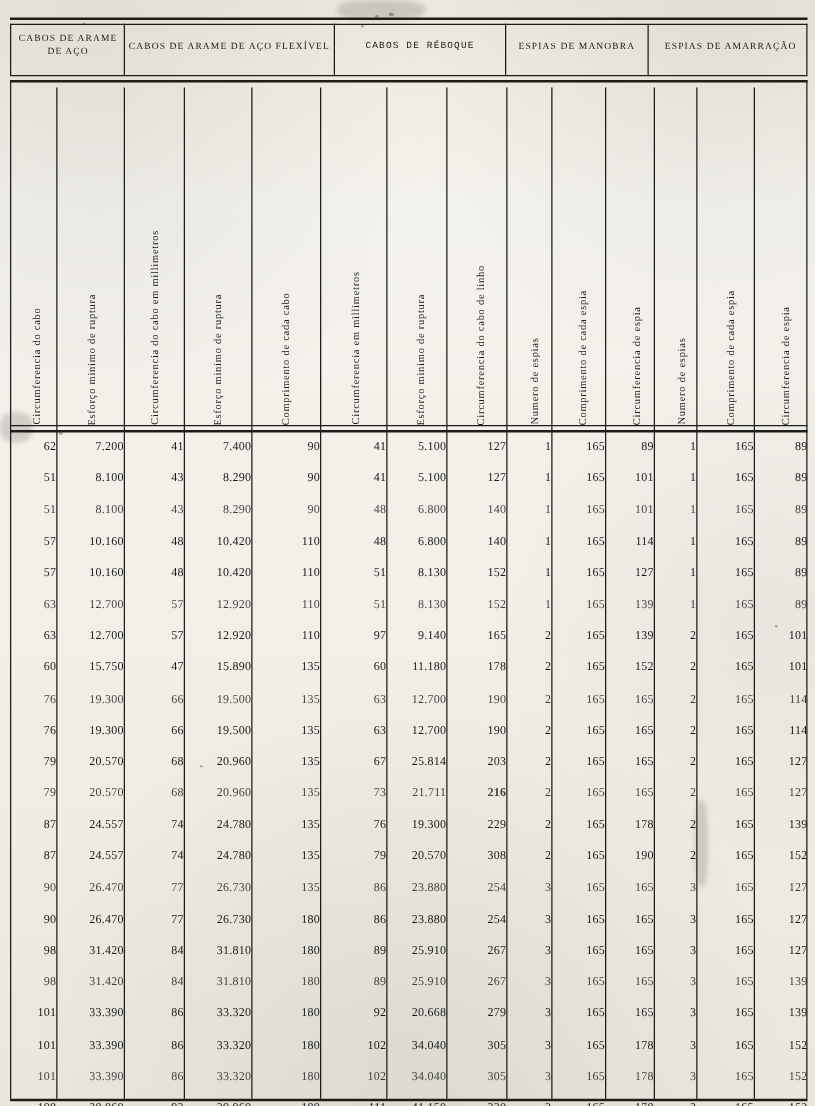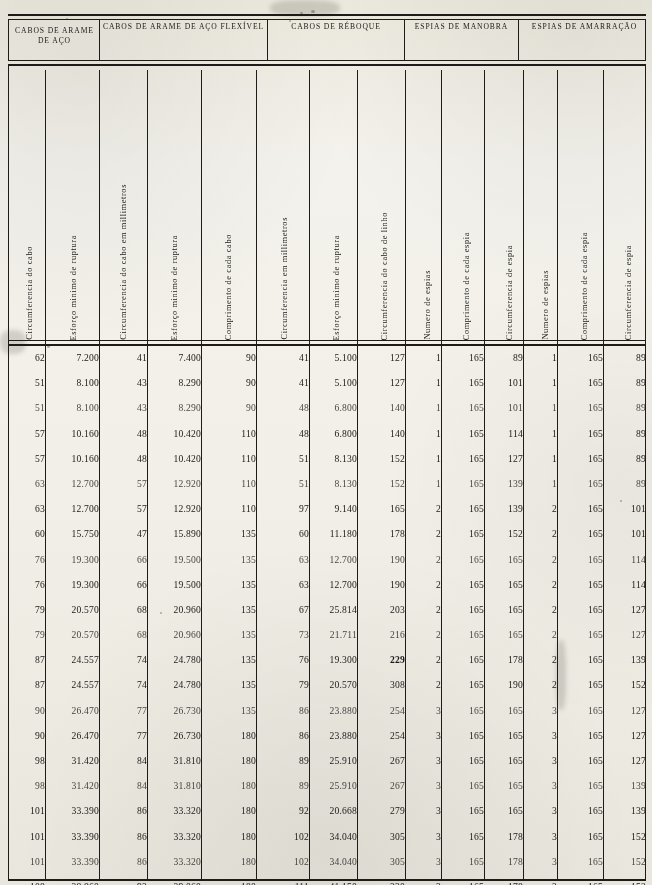--- a/index.html
+++ b/index.html
@@ -31,21 +31,21 @@
     position:absolute;
     left:8px;right:6px;
     top:14px;height:50px;
   }
   .rule{position:absolute;background:#1d1c18;}
   .hline{height:1px;left:0;right:0;}
   .hline.thick{height:2px;}
 
   .grp{
     position:absolute;
-    top:8px;
+    top:18px;
     text-align:center;
     font-size:7.6px;
     letter-spacing:.9px;
     line-height:1.35;
     font-family:"Liberation Serif", serif;
   }
 
   
   .vcol{
     position:absolute;
@@ -101,21 +101,21 @@
     <div class="rule" style="top:5px;height:41px;width:1px;left:0px;"></div>
     <div class="rule" style="top:5px;height:41px;width:1px;left:91px;"></div>
     <div class="rule" style="top:5px;height:41px;width:1px;left:259px;"></div>
     <div class="rule" style="top:5px;height:41px;width:1px;left:396px;"></div>
     <div class="rule" style="top:5px;height:41px;width:1px;left:510px;"></div>
     <div class="rule" style="top:5px;height:41px;width:1px;right:0px;"></div>
 
     <div class="grp" style="left:2px;width:89px;top:12px;">CABOS  DE  ARAME
 DE  AÇO</div>
     <div class="grp" style="left:92px;width:167px;">CABOS  DE  ARAME  DE  AÇO  FLEXÍVEL</div>
-    <div class="grp" style="left:260px;width:136px;">CABOS  DE  RÉBOQUE</div>
+    <div class="grp" style="left:260px;width:136px;font-family:Liberation Mono, monospace;">CABOS  DE  RÉBOQUE</div>
     <div class="grp" style="left:397px;width:113px;">ESPIAS  DE  MANOBRA</div>
     <div class="grp" style="left:511px;width:131px;">ESPIAS  DE  AMARRAÇÃO</div>
   </div>
 
   <div class="vcol" style="left:10px;width:38px;">
       <span>Circumferencia  do cabo</span>
     </div>
   <div class="vcol" style="left:50px;width:46px;">
       <span>Esforço minimo de ruptura</span>
     </div>
@@ -354,37 +354,37 @@
         <div class="cell" style="right: 0px;">127</div>
       </div>
       <div class="row">
         <div class="cell faded" style="right: 601px;">79</div>
         <div class="cell faded" style="right: 547px;">20.570</div>
         <div class="cell faded" style="right: 499px;">68</div>
         <div class="cell faded" style="right: 445px;">20.960</div>
         <div class="cell faded" style="right: 390px;">135</div>
         <div class="cell faded" style="right: 337px;">73</div>
         <div class="cell faded" style="right: 289px;">21.711</div>
-        <div class="cell faded" style="right: 241px;">216</div>
+        <div class="cell faded" style="right: 241px; font-weight: bold;">216</div>
         <div class="cell faded" style="right: 205px;">2</div>
         <div class="cell faded" style="right: 162px;">165</div>
         <div class="cell faded" style="right: 123px;">165</div>
         <div class="cell faded" style="right: 89px;">2</div>
         <div class="cell faded" style="right: 43px;">165</div>
         <div class="cell faded" style="right: 0px;">127</div>
       </div>
       <div class="row">
         <div class="cell" style="right: 601px;">87</div>
         <div class="cell" style="right: 547px;">24.557</div>
         <div class="cell" style="right: 499px;">74</div>
         <div class="cell" style="right: 445px;">24.780</div>
         <div class="cell" style="right: 390px;">135</div>
         <div class="cell" style="right: 337px;">76</div>
         <div class="cell" style="right: 289px;">19.300</div>
-        <div class="cell" style="right: 241px; font-weight: bold;">229</div>
+        <div class="cell" style="right: 241px;">229</div>
         <div class="cell" style="right: 205px;">2</div>
         <div class="cell" style="right: 162px;">165</div>
         <div class="cell" style="right: 123px;">178</div>
         <div class="cell" style="right: 89px;">2</div>
         <div class="cell" style="right: 43px;">165</div>
         <div class="cell" style="right: 0px;">139</div>
       </div>
       <div class="row">
         <div class="cell" style="right: 601px;">87</div>
         <div class="cell" style="right: 547px;">24.557</div>

